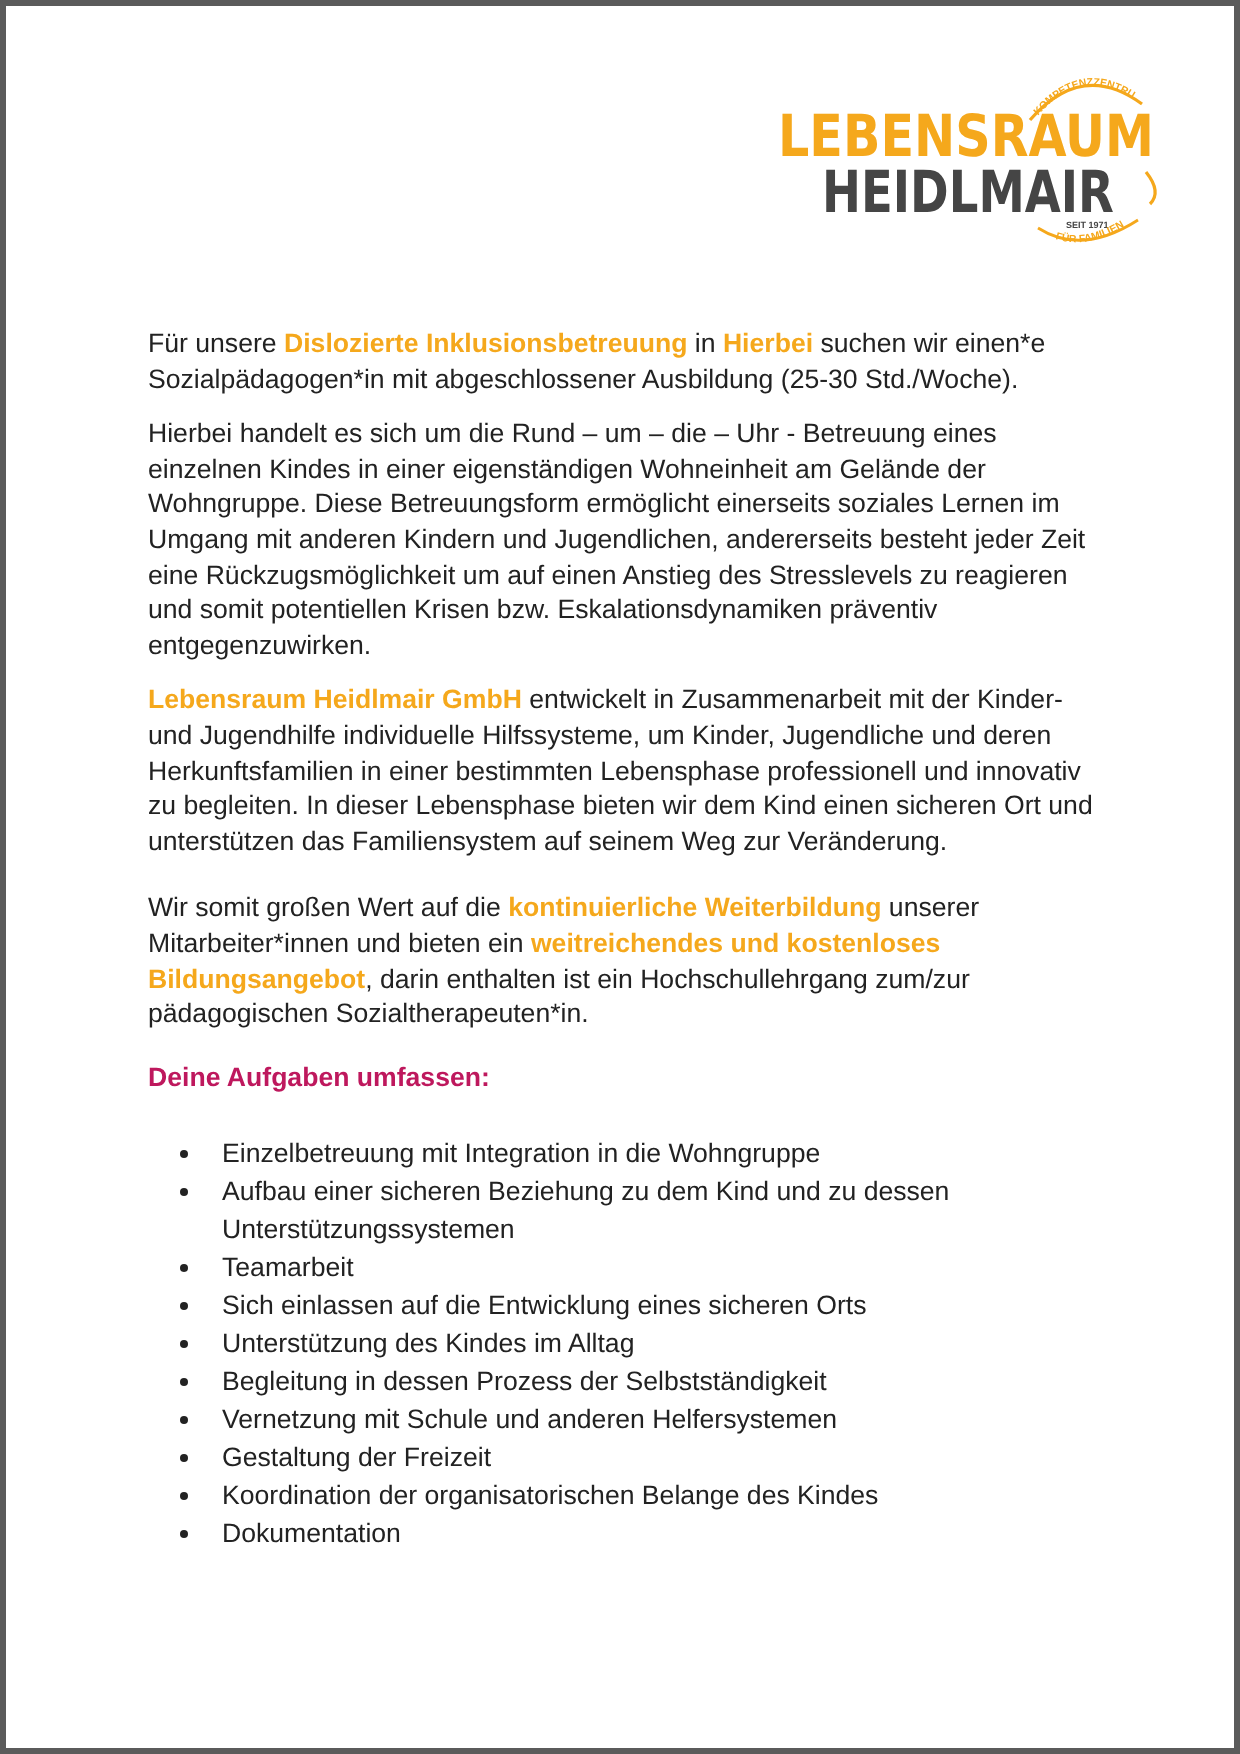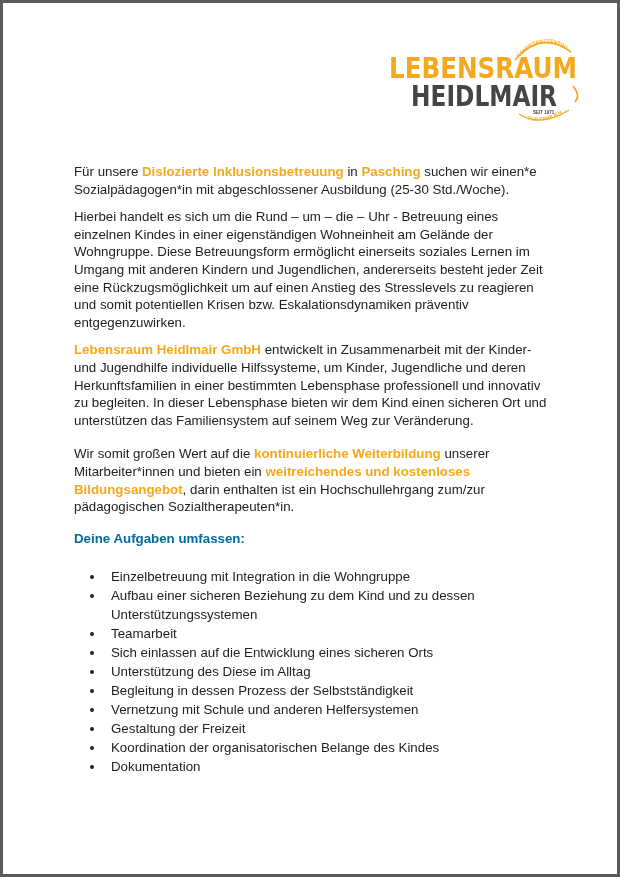--- a/index.html
+++ b/index.html
@@ -26,21 +26,21 @@
       position: absolute;
       left: 71px; top: 160px;
       width: 480px;
       color: #222222;
       font-size: 13.3px;
       line-height: 17.6px;
     }
     .content p { margin: 0 0 10px 0; }
     .hl { color: #f5a81c; font-weight: bold; }
     .heading {
-      color: #0369a1; font-weight: bold;
+      color: #be185d; font-weight: bold;
       margin-top: 14px !important;
       margin-bottom: 0 !important;
     }
     ul.tasks {
       list-style: none;
       margin: 20px 0 0 0;
       padding: 0 0 0 37px;
     }
     ul.tasks li {
       position: relative;
@@ -74,36 +74,36 @@
     <text x="22" y="78" font-size="29" font-weight="bold" fill="#454545" font-family="DejaVu Sans, sans-serif" textLength="146" lengthAdjust="spacingAndGlyphs">HEIDLMAIR</text>
     <path d="M 184 58 Q 192 68 186 74" fill="none" stroke="#f5a81c" stroke-width="1.6"></path>
     <text x="144" y="86" font-size="4.5" fill="#454545" font-family="Liberation Sans, sans-serif" font-weight="bold">SEIT 1971</text>
     <path d="M 130 86 Q 152 100 180 82" fill="none" stroke="#f5a81c" stroke-width="1.4"></path>
     <text font-size="5.2" fill="#f5a81c" font-family="Liberation Sans, sans-serif" font-weight="bold">
       <textPath href="#arcBot" startOffset="12">FÜR FAMILIEN</textPath>
     </text>
   </svg>
 
   <div class="content">
-    <p><span>Für unsere </span><span class="hl">Dislozierte Inklusionsbetreuung</span><span> in </span><span class="hl">Pasching</span><span> suchen wir einen*e Sozialpädagogen*in mit abgeschlossener Ausbildung (25-30 Std./Woche).</span></p>
+    <p><span>Für unsere </span><span class="hl">Dislozierte Inklusionsbetreuung</span><span> in </span><span class="hl">Hierbei</span><span> suchen wir einen*e Sozialpädagogen*in mit abgeschlossener Ausbildung (25-30 Std./Woche).</span></p>
 
     <p>Hierbei handelt es sich um die Rund – um – die – Uhr - Betreuung eines einzelnen Kindes in einer eigenständigen Wohneinheit am Gelände der Wohngruppe. Diese Betreuungsform ermöglicht einerseits soziales Lernen im Umgang mit anderen Kindern und Jugendlichen, andererseits besteht jeder Zeit eine Rückzugsmöglichkeit um auf einen Anstieg des Stresslevels zu reagieren und somit potentiellen Krisen bzw. Eskalationsdynamiken präventiv entgegenzuwirken.</p>
 
     <p><span class="hl">Lebensraum Heidlmair GmbH</span><span> entwickelt in Zusammenarbeit mit der Kinder- und Jugendhilfe individuelle Hilfssysteme, um Kinder, Jugendliche und deren Herkunftsfamilien in einer bestimmten Lebensphase professionell und innovativ zu begleiten. In dieser Lebensphase bieten wir dem Kind einen sicheren Ort und unterstützen das Familiensystem auf seinem Weg zur Veränderung.</span></p>
 
     <p style="margin-top:16px;"><span>Wir somit großen Wert auf die </span><span class="hl">kontinuierliche Weiterbildung</span><span> unserer Mitarbeiter*innen und bieten ein </span><span class="hl">weitreichendes und kostenloses Bildungsangebot</span><span>, darin enthalten ist ein Hochschullehrgang zum/zur pädagogischen Sozialtherapeuten*in.</span></p>
 
     <p class="heading">Deine Aufgaben umfassen:</p>
 
     <ul class="tasks">
       <li>Einzelbetreuung mit Integration in die Wohngruppe</li>
       <li>Aufbau einer sicheren Beziehung zu dem Kind und zu dessen Unterstützungssystemen</li>
       <li>Teamarbeit</li>
       <li>Sich einlassen auf die Entwicklung eines sicheren Orts</li>
-      <li>Unterstützung des Diese im Alltag</li>
+      <li>Unterstützung des Kindes im Alltag</li>
       <li>Begleitung in dessen Prozess der Selbstständigkeit</li>
       <li>Vernetzung mit Schule und anderen Helfersystemen</li>
       <li>Gestaltung der Freizeit</li>
       <li>Koordination der organisatorischen Belange des Kindes</li>
       <li>Dokumentation</li>
     </ul>
   </div>
 </div>
 
 </body></html>

